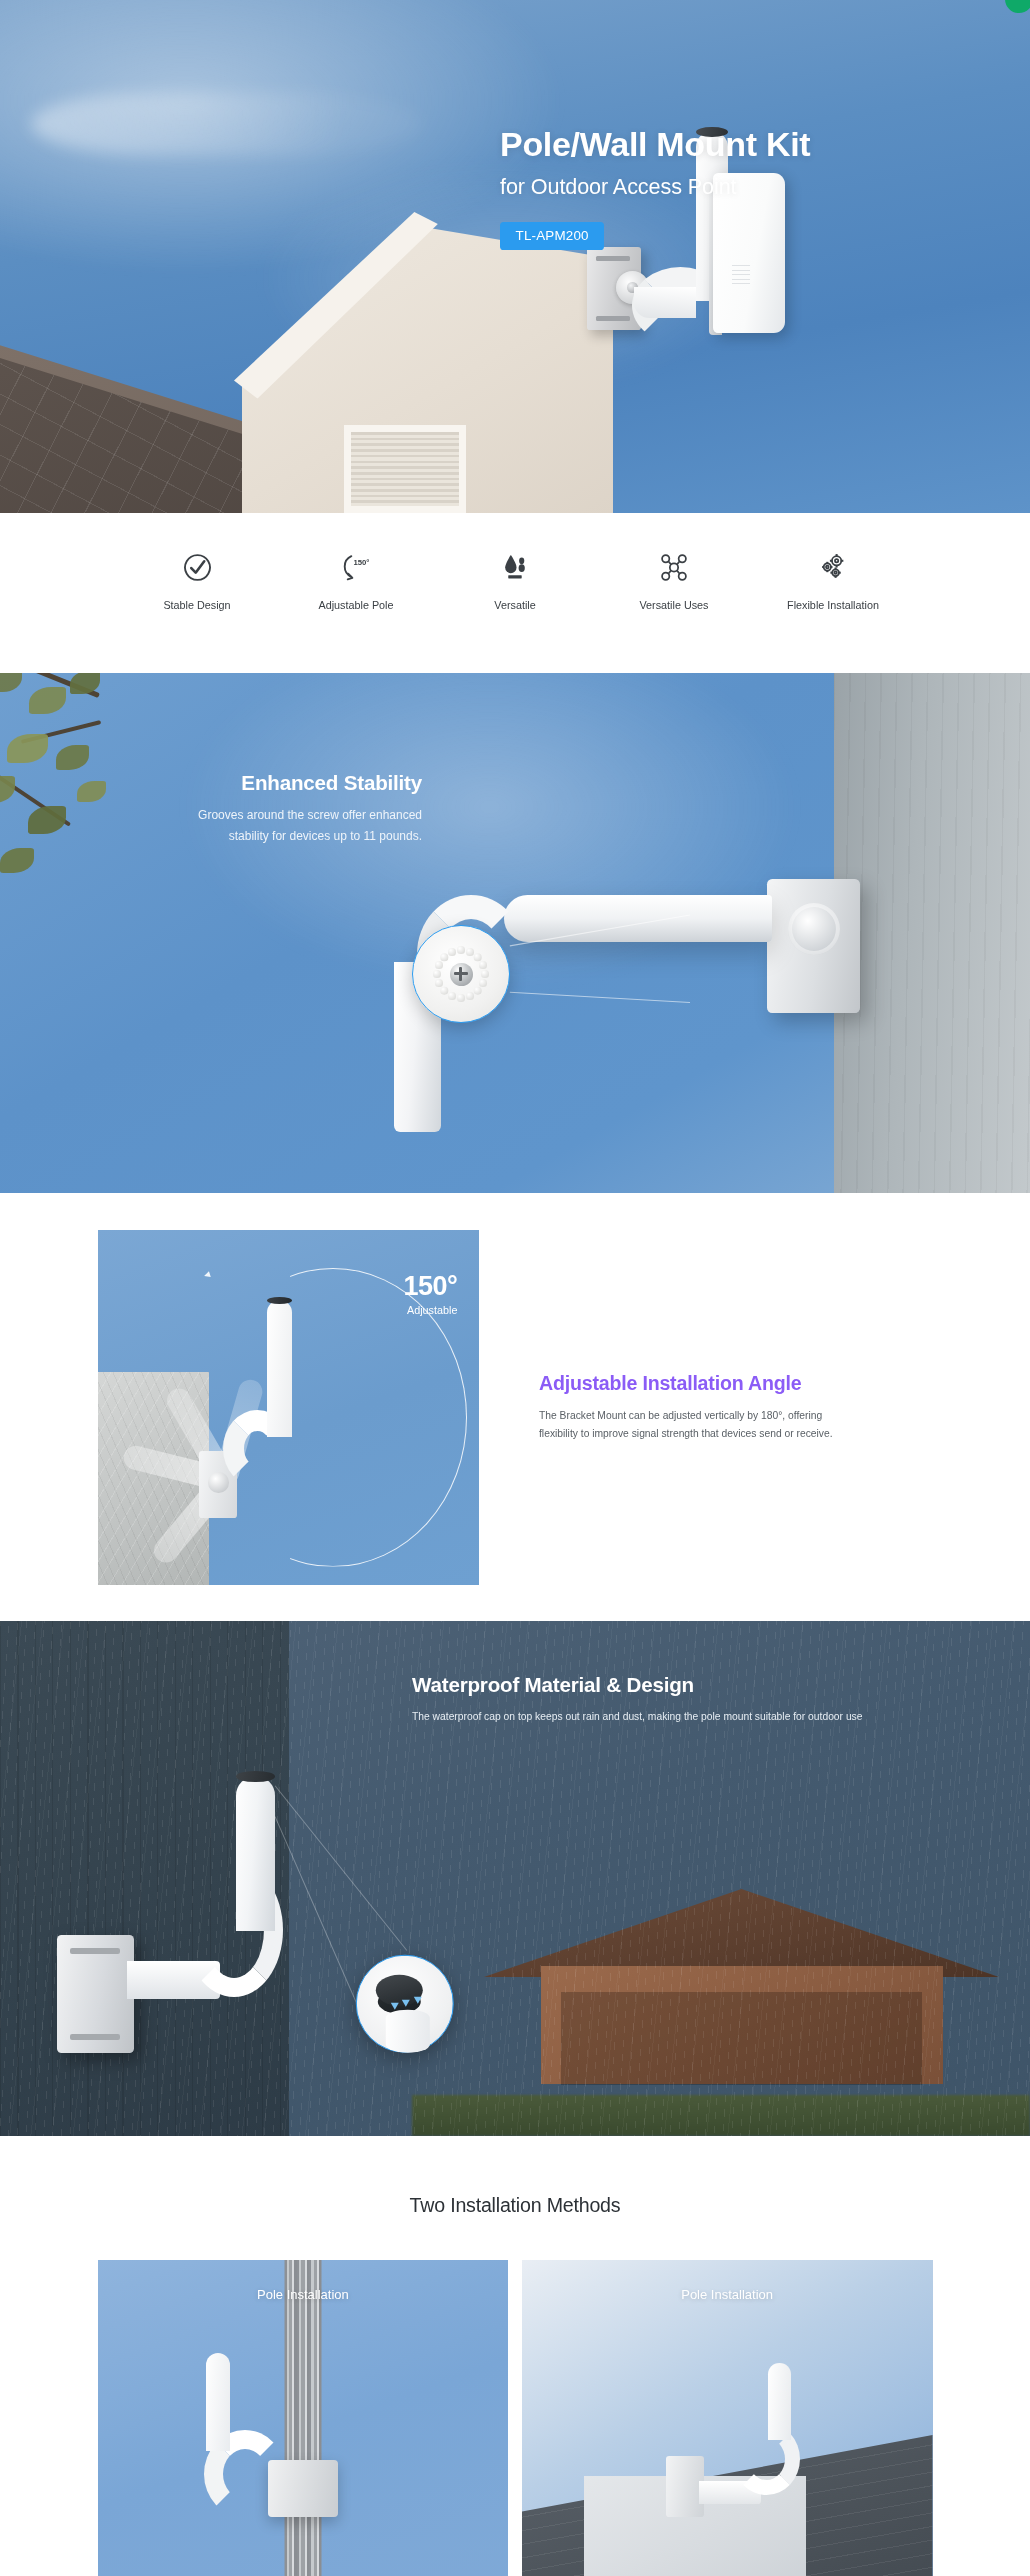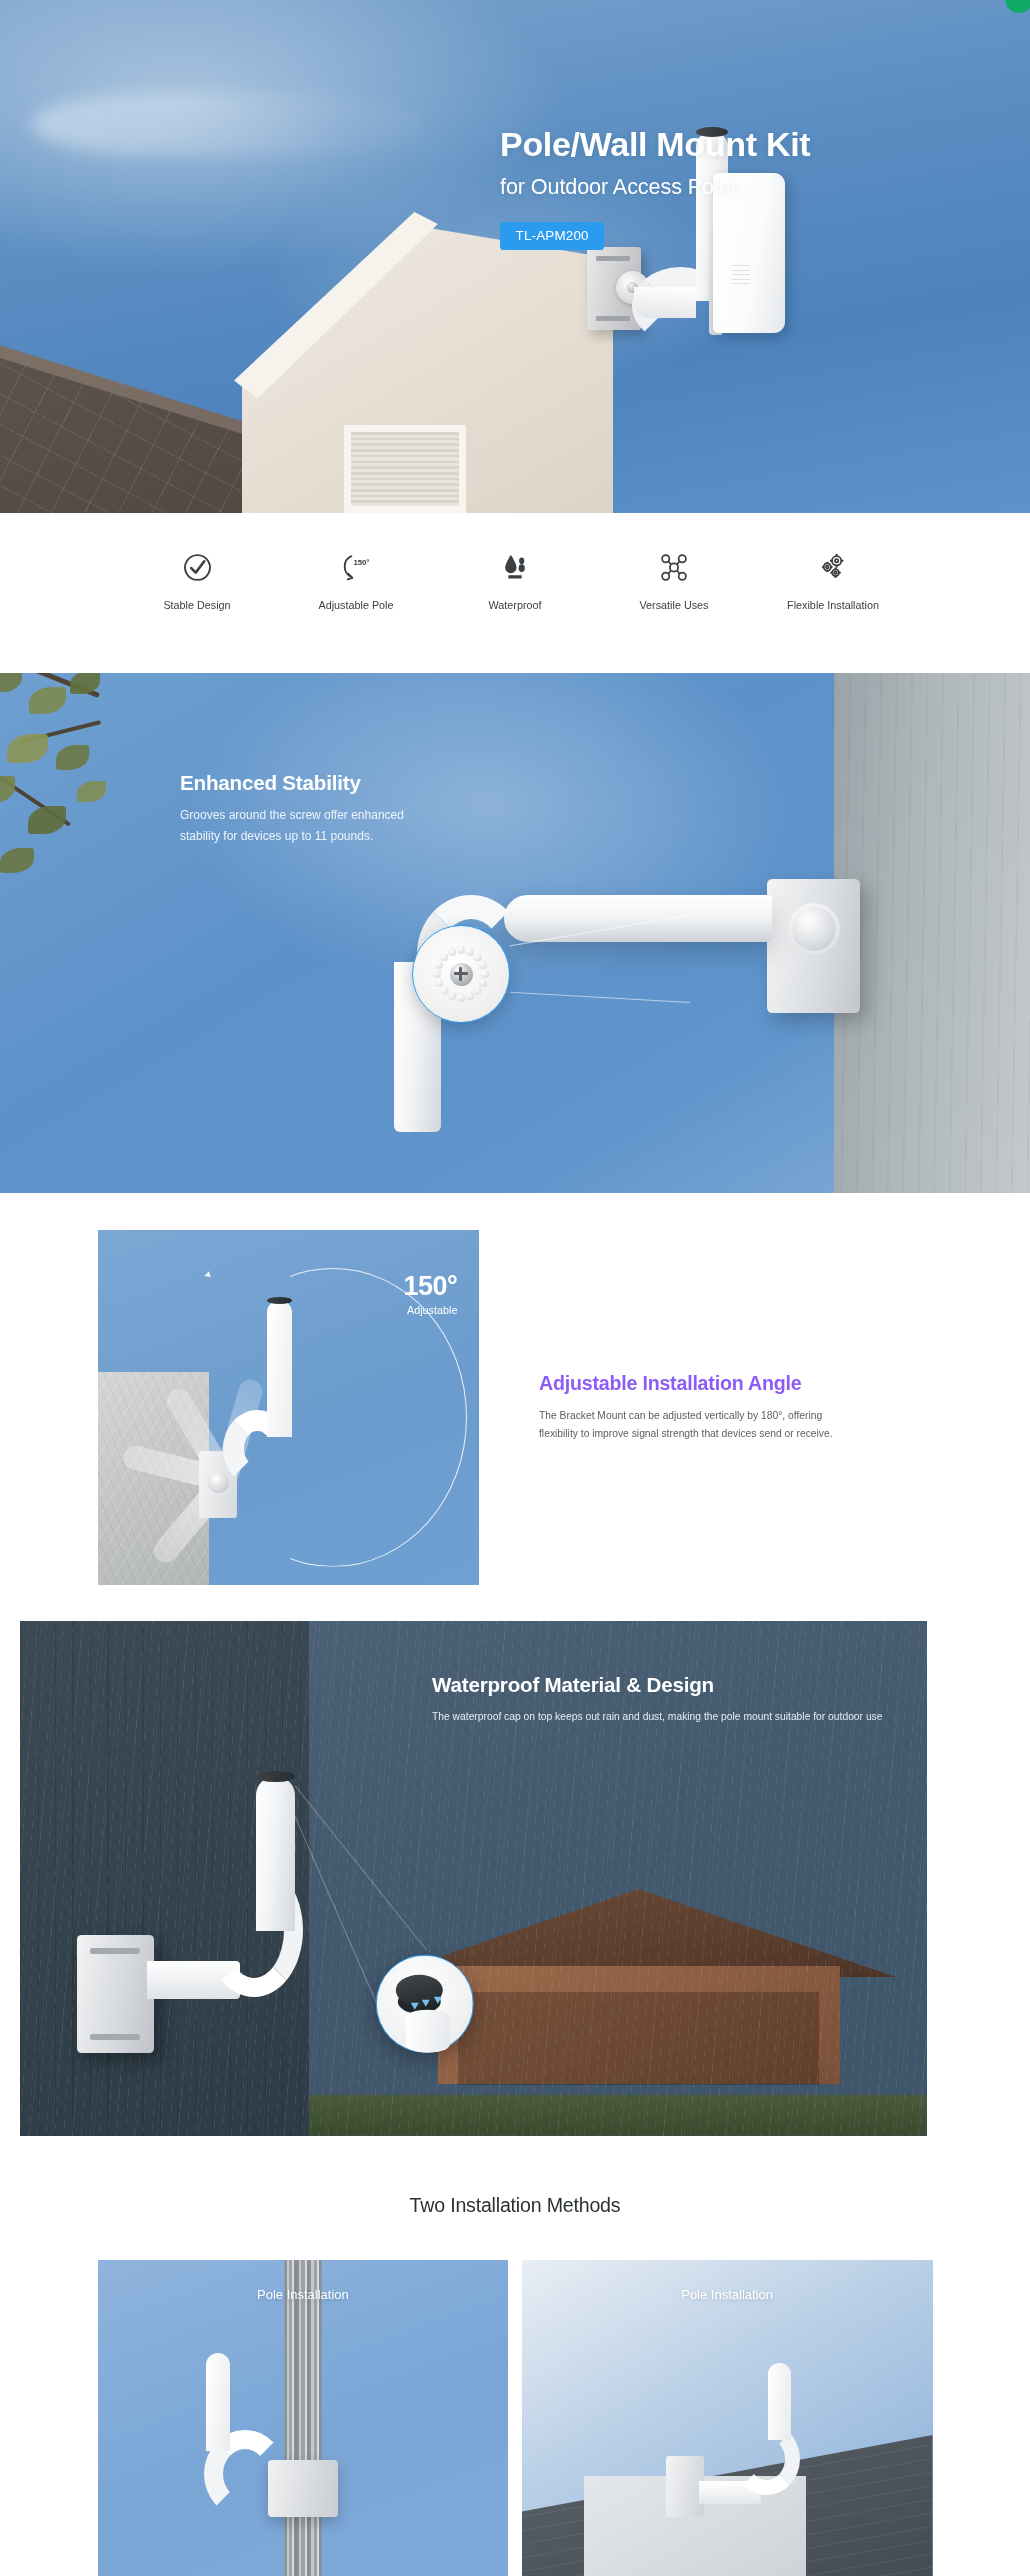--- a/index.html
+++ b/index.html
@@ -169,20 +169,21 @@
   .feature-icon { height: 44px; display: flex; align-items: center; justify-content: center; }
   .feature-label {
     margin-top: 8.2px; font-size: 10.8px; color: #3b4045; text-align: center;
     line-height: 1.55; font-weight: 400; max-width: 103px;
   }
 
   
   .stability {
     position: relative; width: 1030px; height: 520px; overflow: hidden;
     background: linear-gradient(150deg, #6f9fd0 0%, #5d92c9 40%, #5f95cc 72%, #86aed6 100%);
+    text-align: right;
   }
   .stab-sky-glow {
     position: absolute; left: 155px; top: -62px; width: 670px; height: 392px;
     background: radial-gradient(ellipse at 50% 50%, rgba(255,255,255,0.30), rgba(255,255,255,0) 65%);
     filter: blur(9.3px);
   }
   .stab-foliage {
     position: absolute; left: -20.6px; top: -5.2px; width: 222px; height: 289px;
   }
   .leaf {
@@ -342,23 +343,22 @@
   .sec-title-dark {
     font-size: 19.6px; font-weight: 700; color: #8b5cf6; line-height: 1.3;
     letter-spacing: -0.2px;
   }
   .sec-body-dark {
     margin-top: 11.3px; font-size: 10.3px; color: #5a6066; line-height: 1.75;
   }
 
   
   .waterproof {
-    position: relative; width: 907px; height: 515px; overflow: hidden;
+    position: relative; width: 1030px; height: 515px; overflow: hidden;
     background: linear-gradient(165deg, #4e6276 0%, #445a6f 42%, #3e5468 100%);
-    margin-left: 20px;
   }
   .rain {
     position: absolute; inset: 0;
     background:
       repeating-linear-gradient(94deg, rgba(255,255,255,0.10) 0 0.5px, rgba(255,255,255,0) 0.5px 8.8px),
       repeating-linear-gradient(96deg, rgba(255,255,255,0.05) 0 1px, rgba(255,255,255,0) 1px 21px);
     opacity: 0.85;
   }
   .wp-darkwall {
     position: absolute; left: 0; top: 0; width: 289px; height: 515px;
@@ -606,21 +606,21 @@
 
     <div class="feature">
       <div class="feature-icon">
         <svg width="29" height="30" viewBox="0 0 56 58">
           <path d="M19 6 C19 6 8 22 8 30 a11 11 0 0 0 22 0 C30 22 19 6 19 6 Z" fill="#3b4045"></path>
           <ellipse cx="40" cy="17" rx="5" ry="6.5" fill="#3b4045"></ellipse>
           <ellipse cx="40" cy="31" rx="6" ry="7.5" fill="#3b4045"></ellipse>
           <rect x="14" y="45" width="26" height="6" rx="1" fill="#3b4045"></rect>
         </svg>
       </div>
-      <div class="feature-label">Waterproof</div>
+      <div class="feature-label">Versatile</div>
     </div>
 
     <div class="feature">
       <div class="feature-icon">
         <svg width="30" height="29" viewBox="0 0 58 56">
           <g fill="none" stroke="#3b4045" stroke-width="3.4">
             <circle cx="13" cy="11" r="7"></circle>
               <circle cx="45" cy="11" r="7"></circle>
             <circle cx="13" cy="45" r="7"></circle>
               <circle cx="45" cy="45" r="7"></circle>

